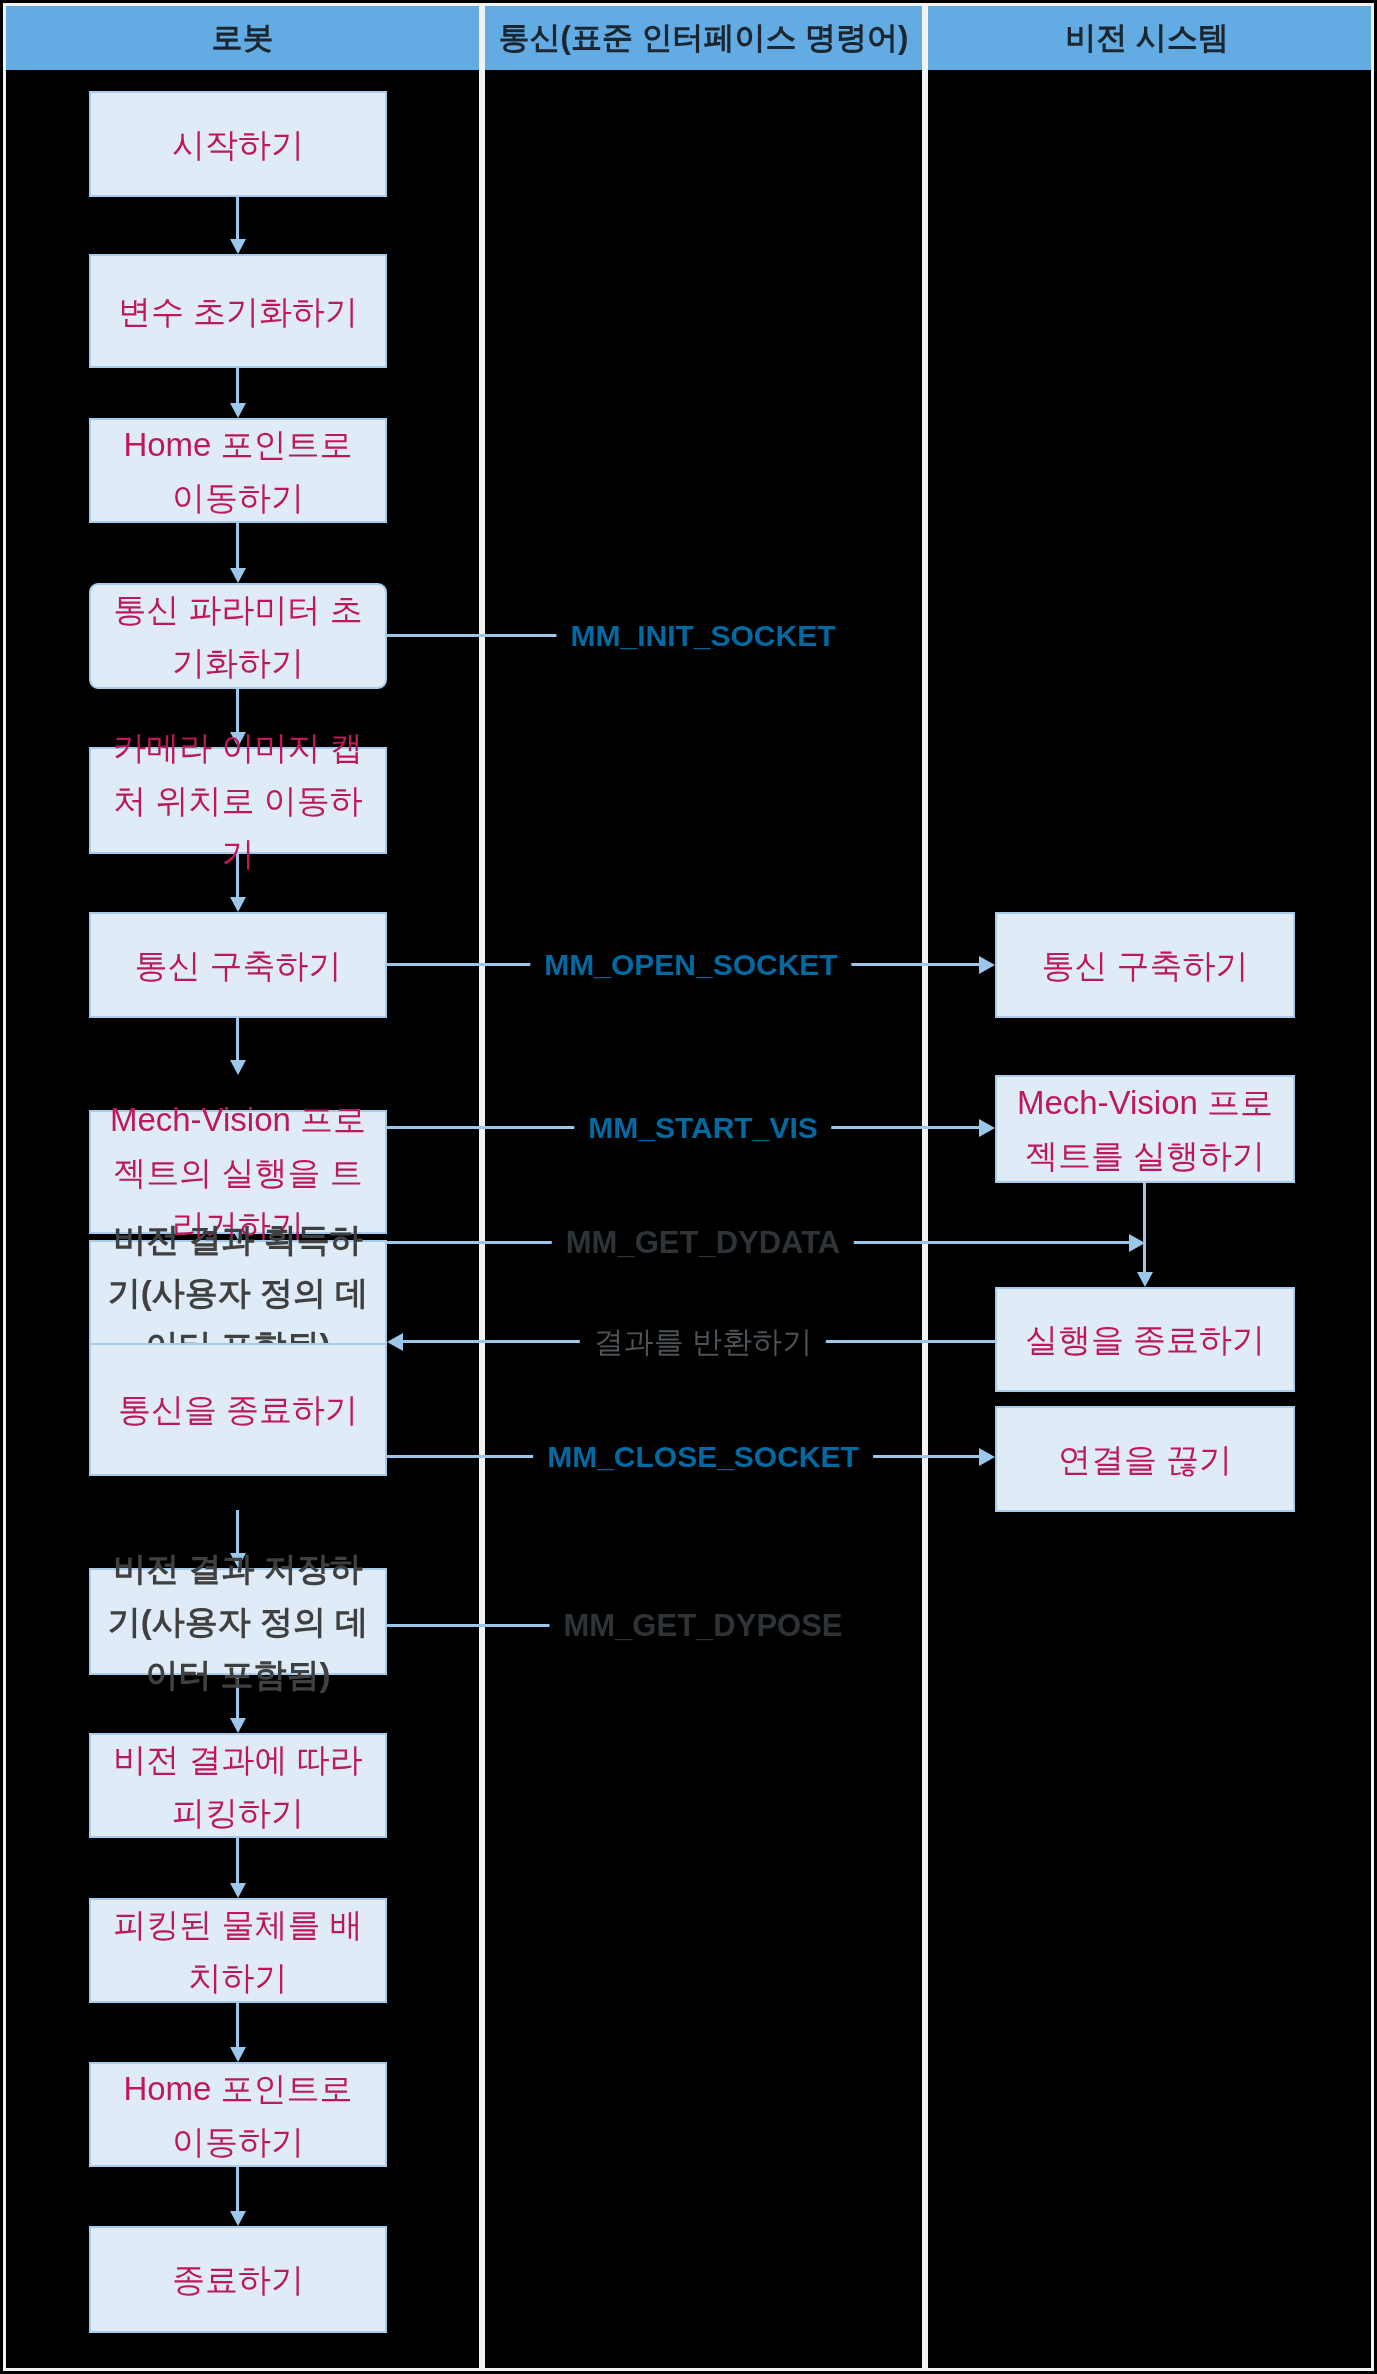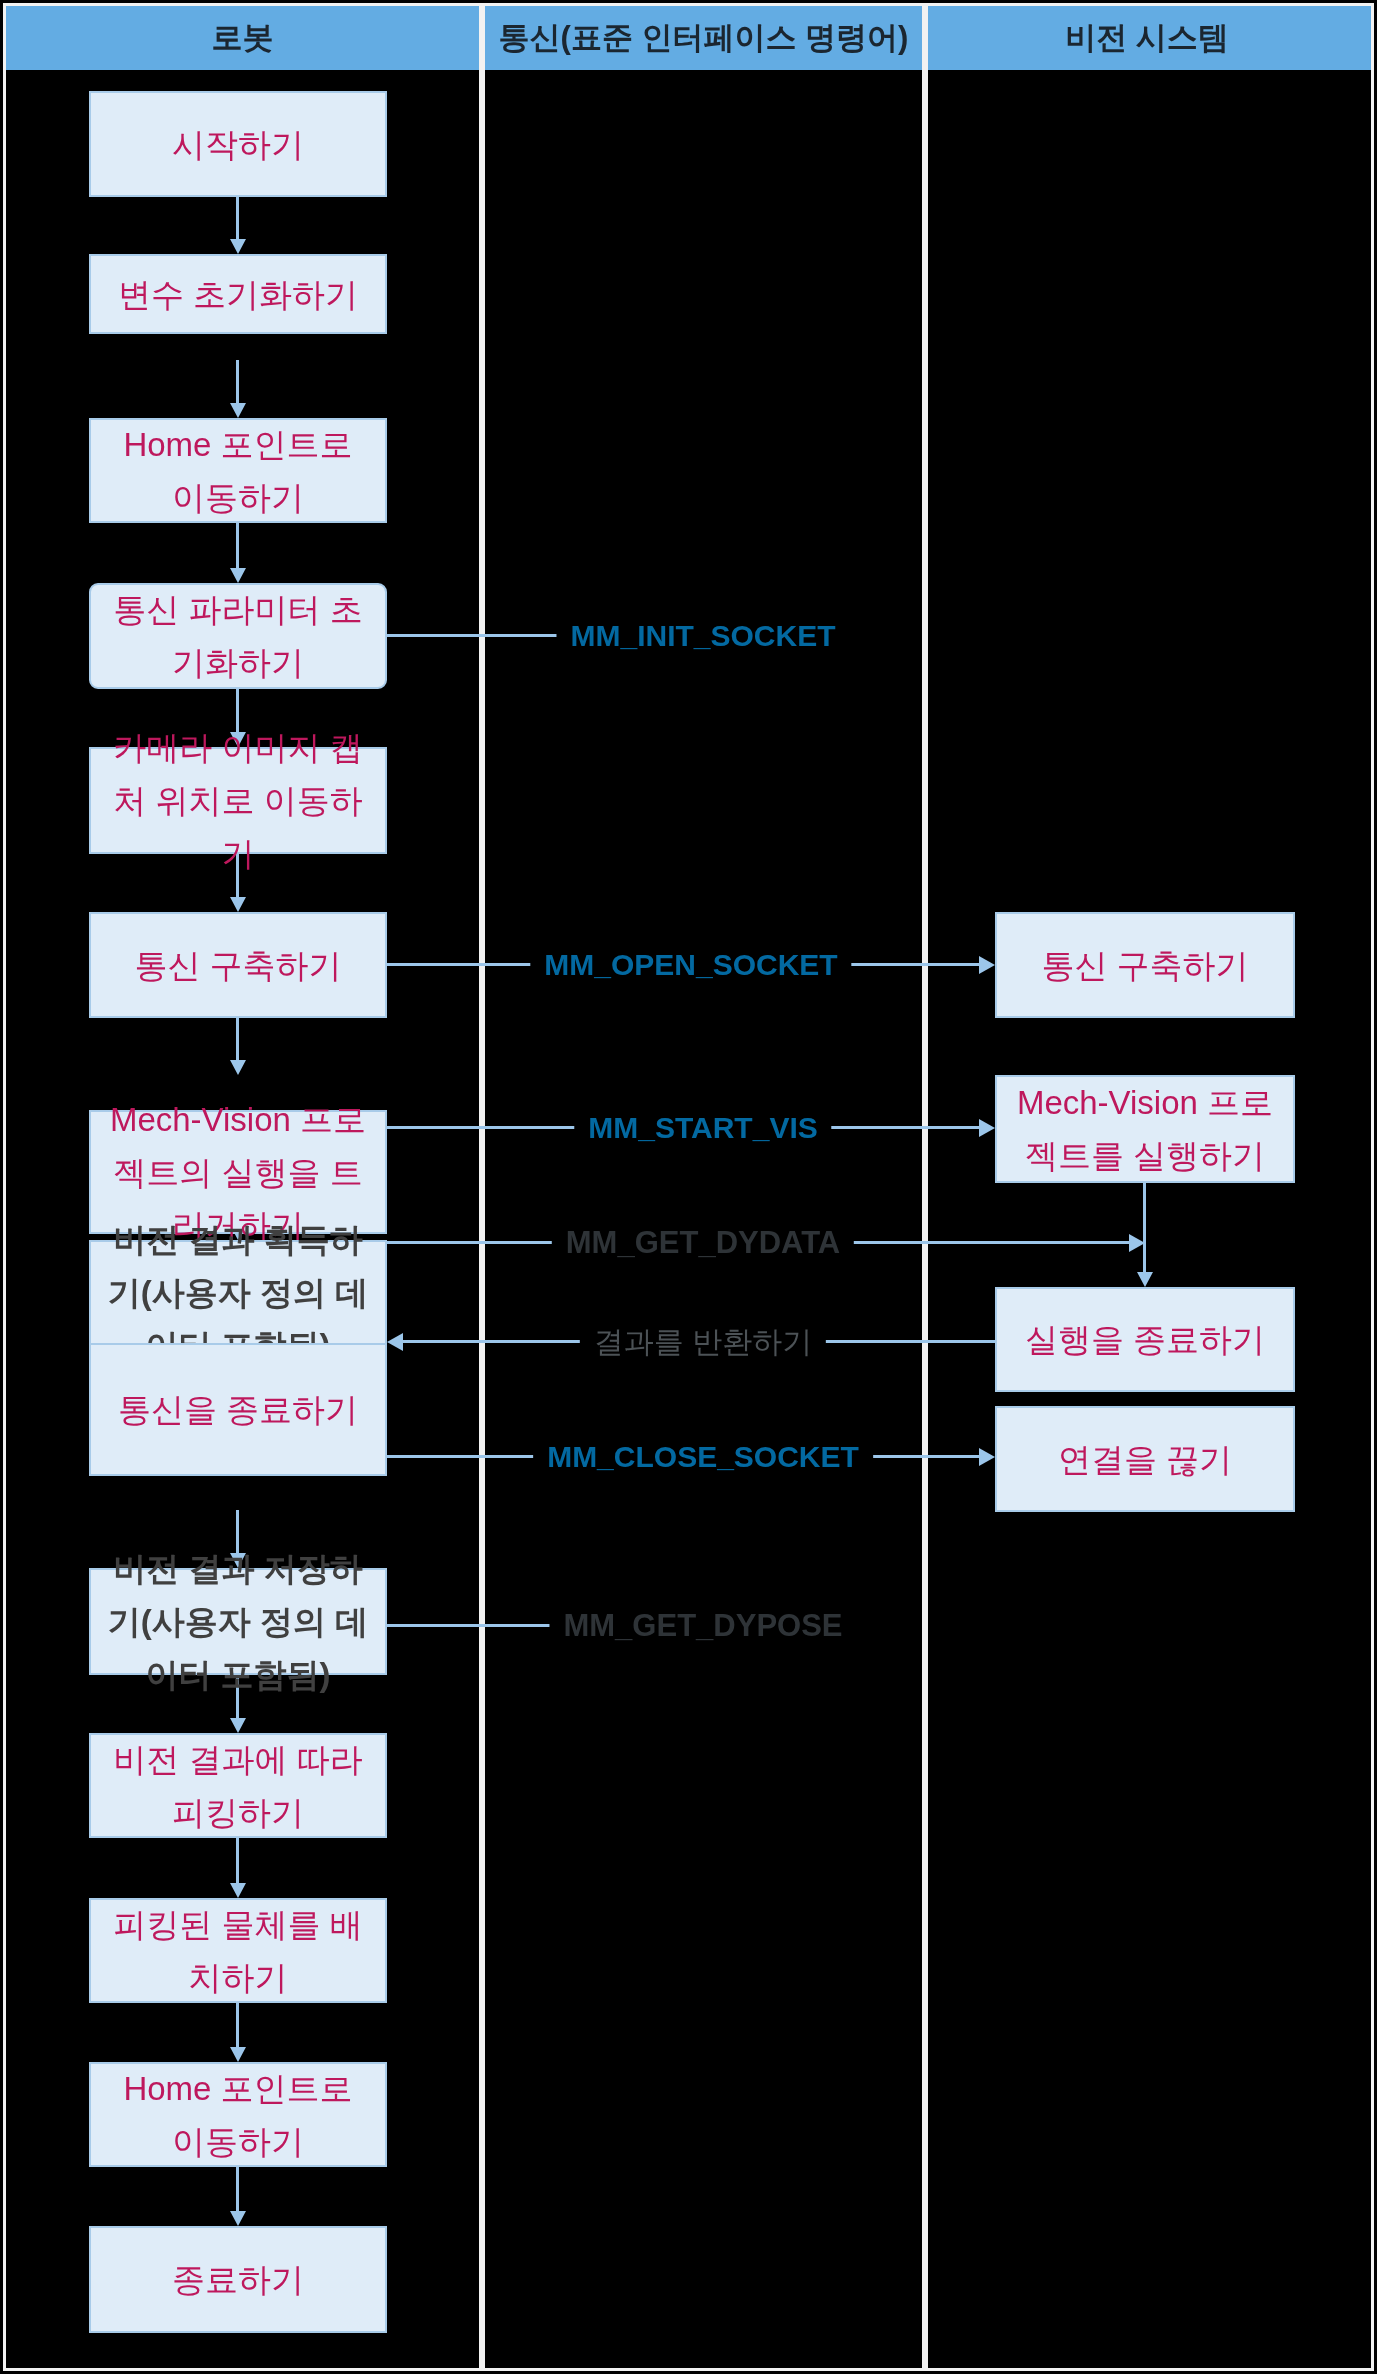--- a/index.html
+++ b/index.html
@@ -44,21 +44,21 @@
 <div class="divider" style="left:479px;"></div>
 <div class="divider" style="left:922px;"></div>
 
 <div class="hdr-cell" style="left:6px;width:473px;">로봇</div>
 <div class="hdr-cell" style="left:485px;width:437px;">통신(표준 인터페이스 명령어)</div>
 <div class="hdr-cell" style="left:928px;width:438px;">비전 시스템</div>
 
 <div class="box robot" style="top:91px;height:106px;">
     <span>시작하기</span>
   </div>
-<div class="box robot" style="top:254px;height:80px;">
+<div class="box robot" style="top:254px;height:114px;">
     <span>변수 초기화하기</span>
   </div>
 <div class="box robot" style="top:418px;height:105px;">
     <span>Home 포인트로 이동하기</span>
   </div>
 <div class="box robot" style="top:583px;height:106px;border-radius:9px;">
     <span>통신 파라미터 초기화하기</span>
   </div>
 <div class="box robot" style="top:747px;height:107px;">
     <span>카메라 이미지 캡처 위치로 이동하기</span>

